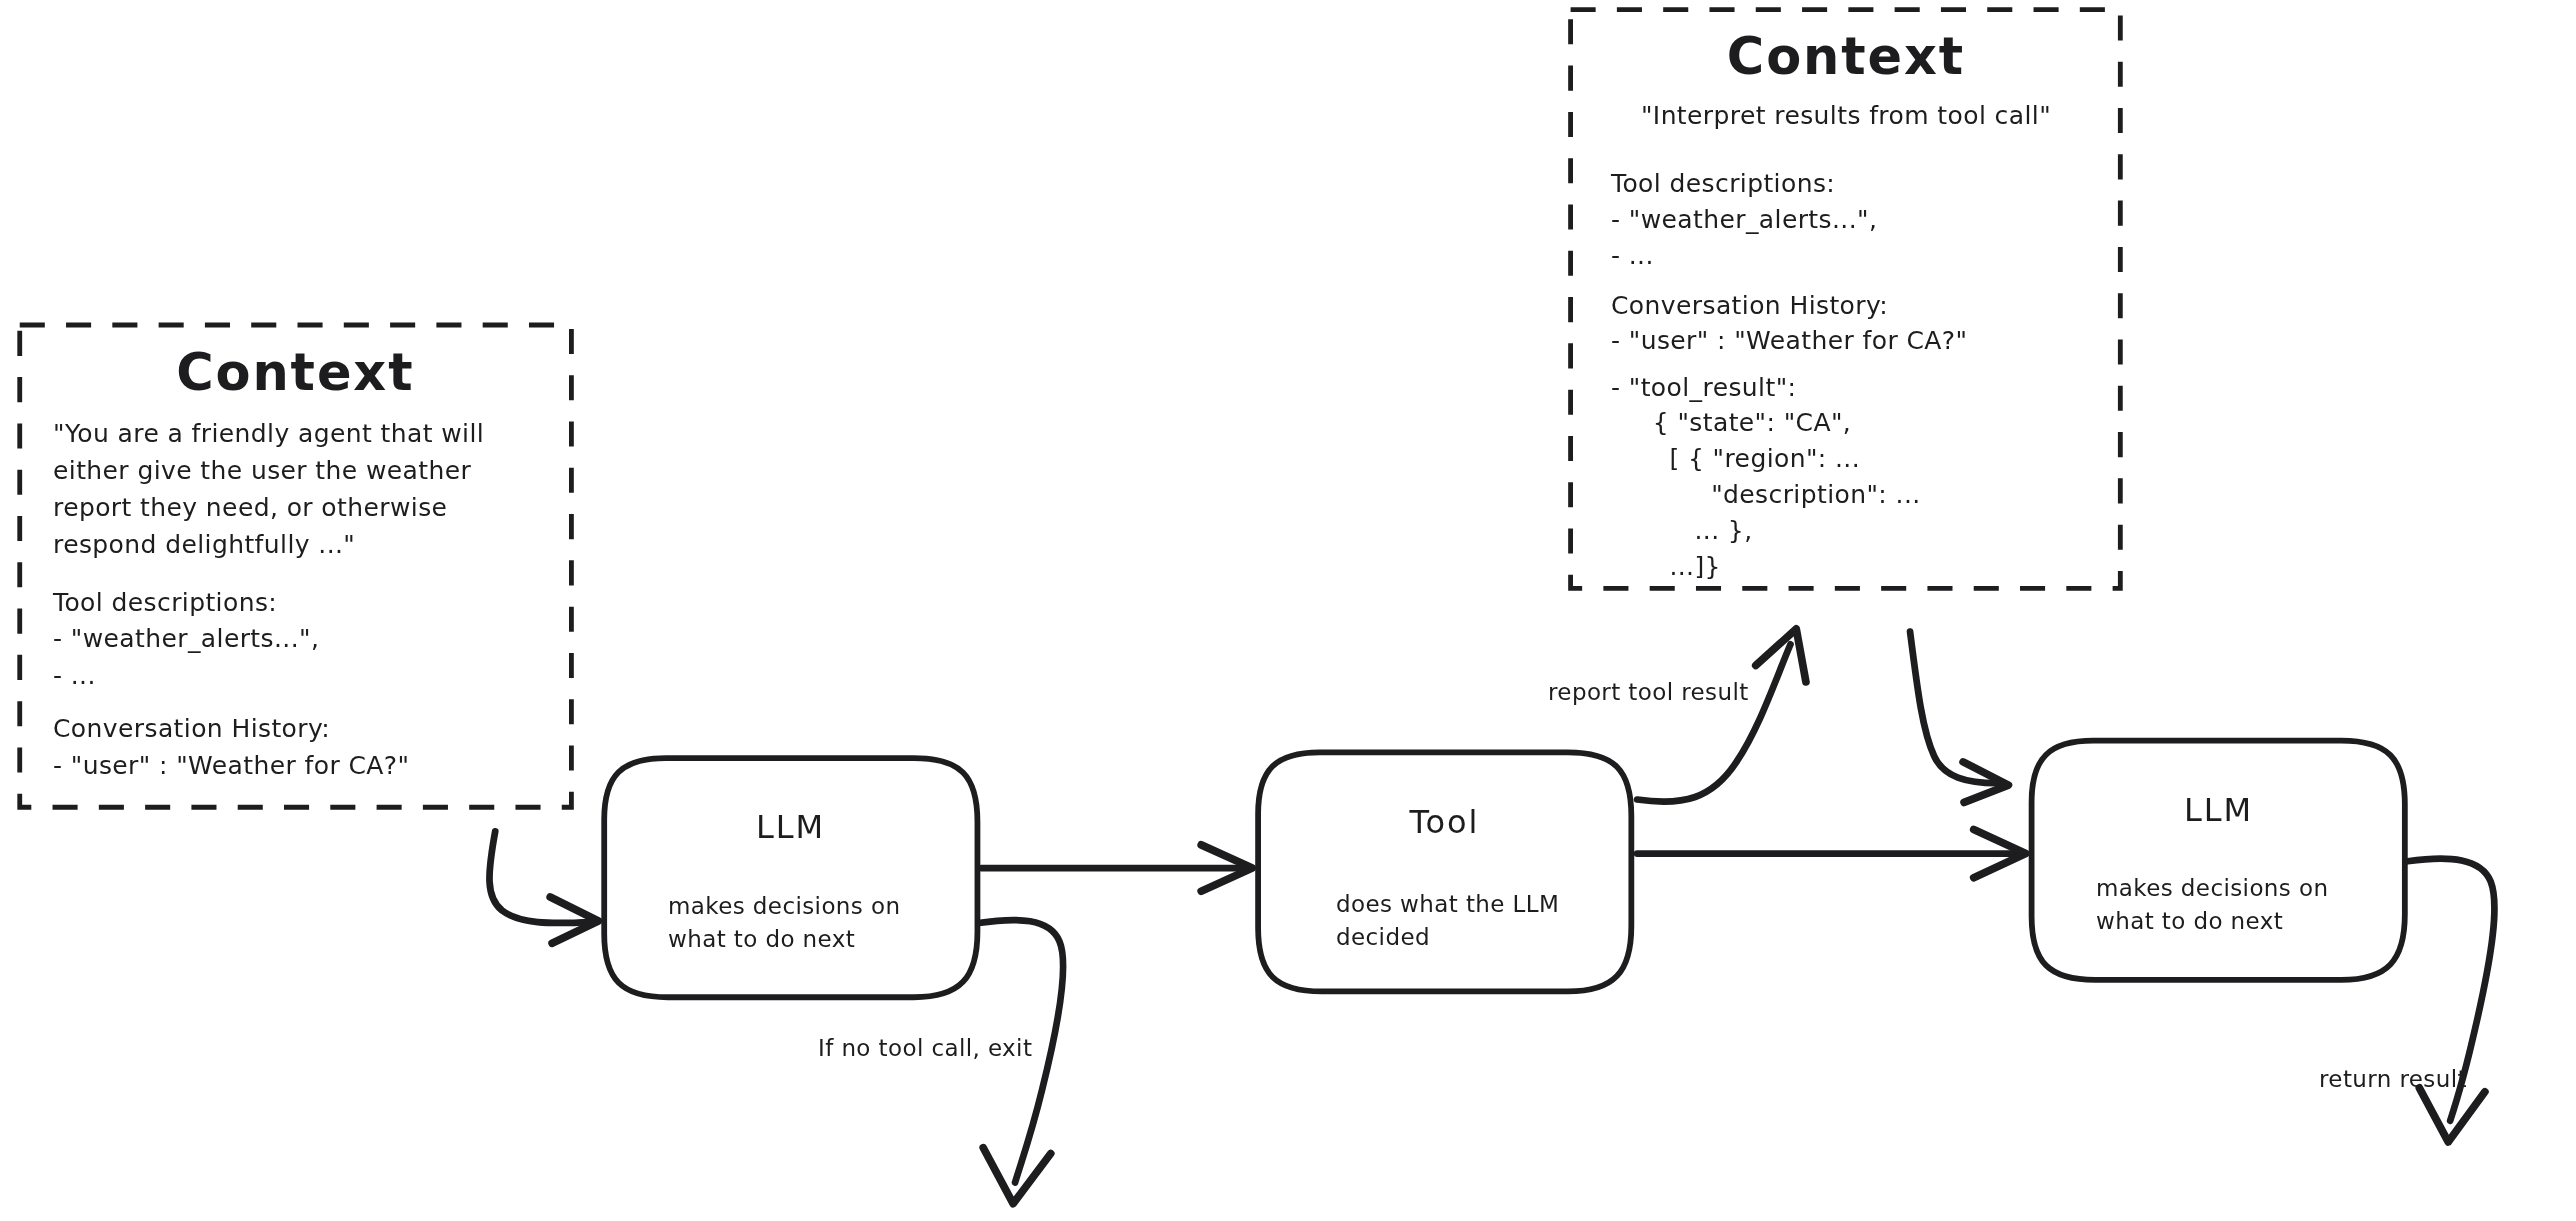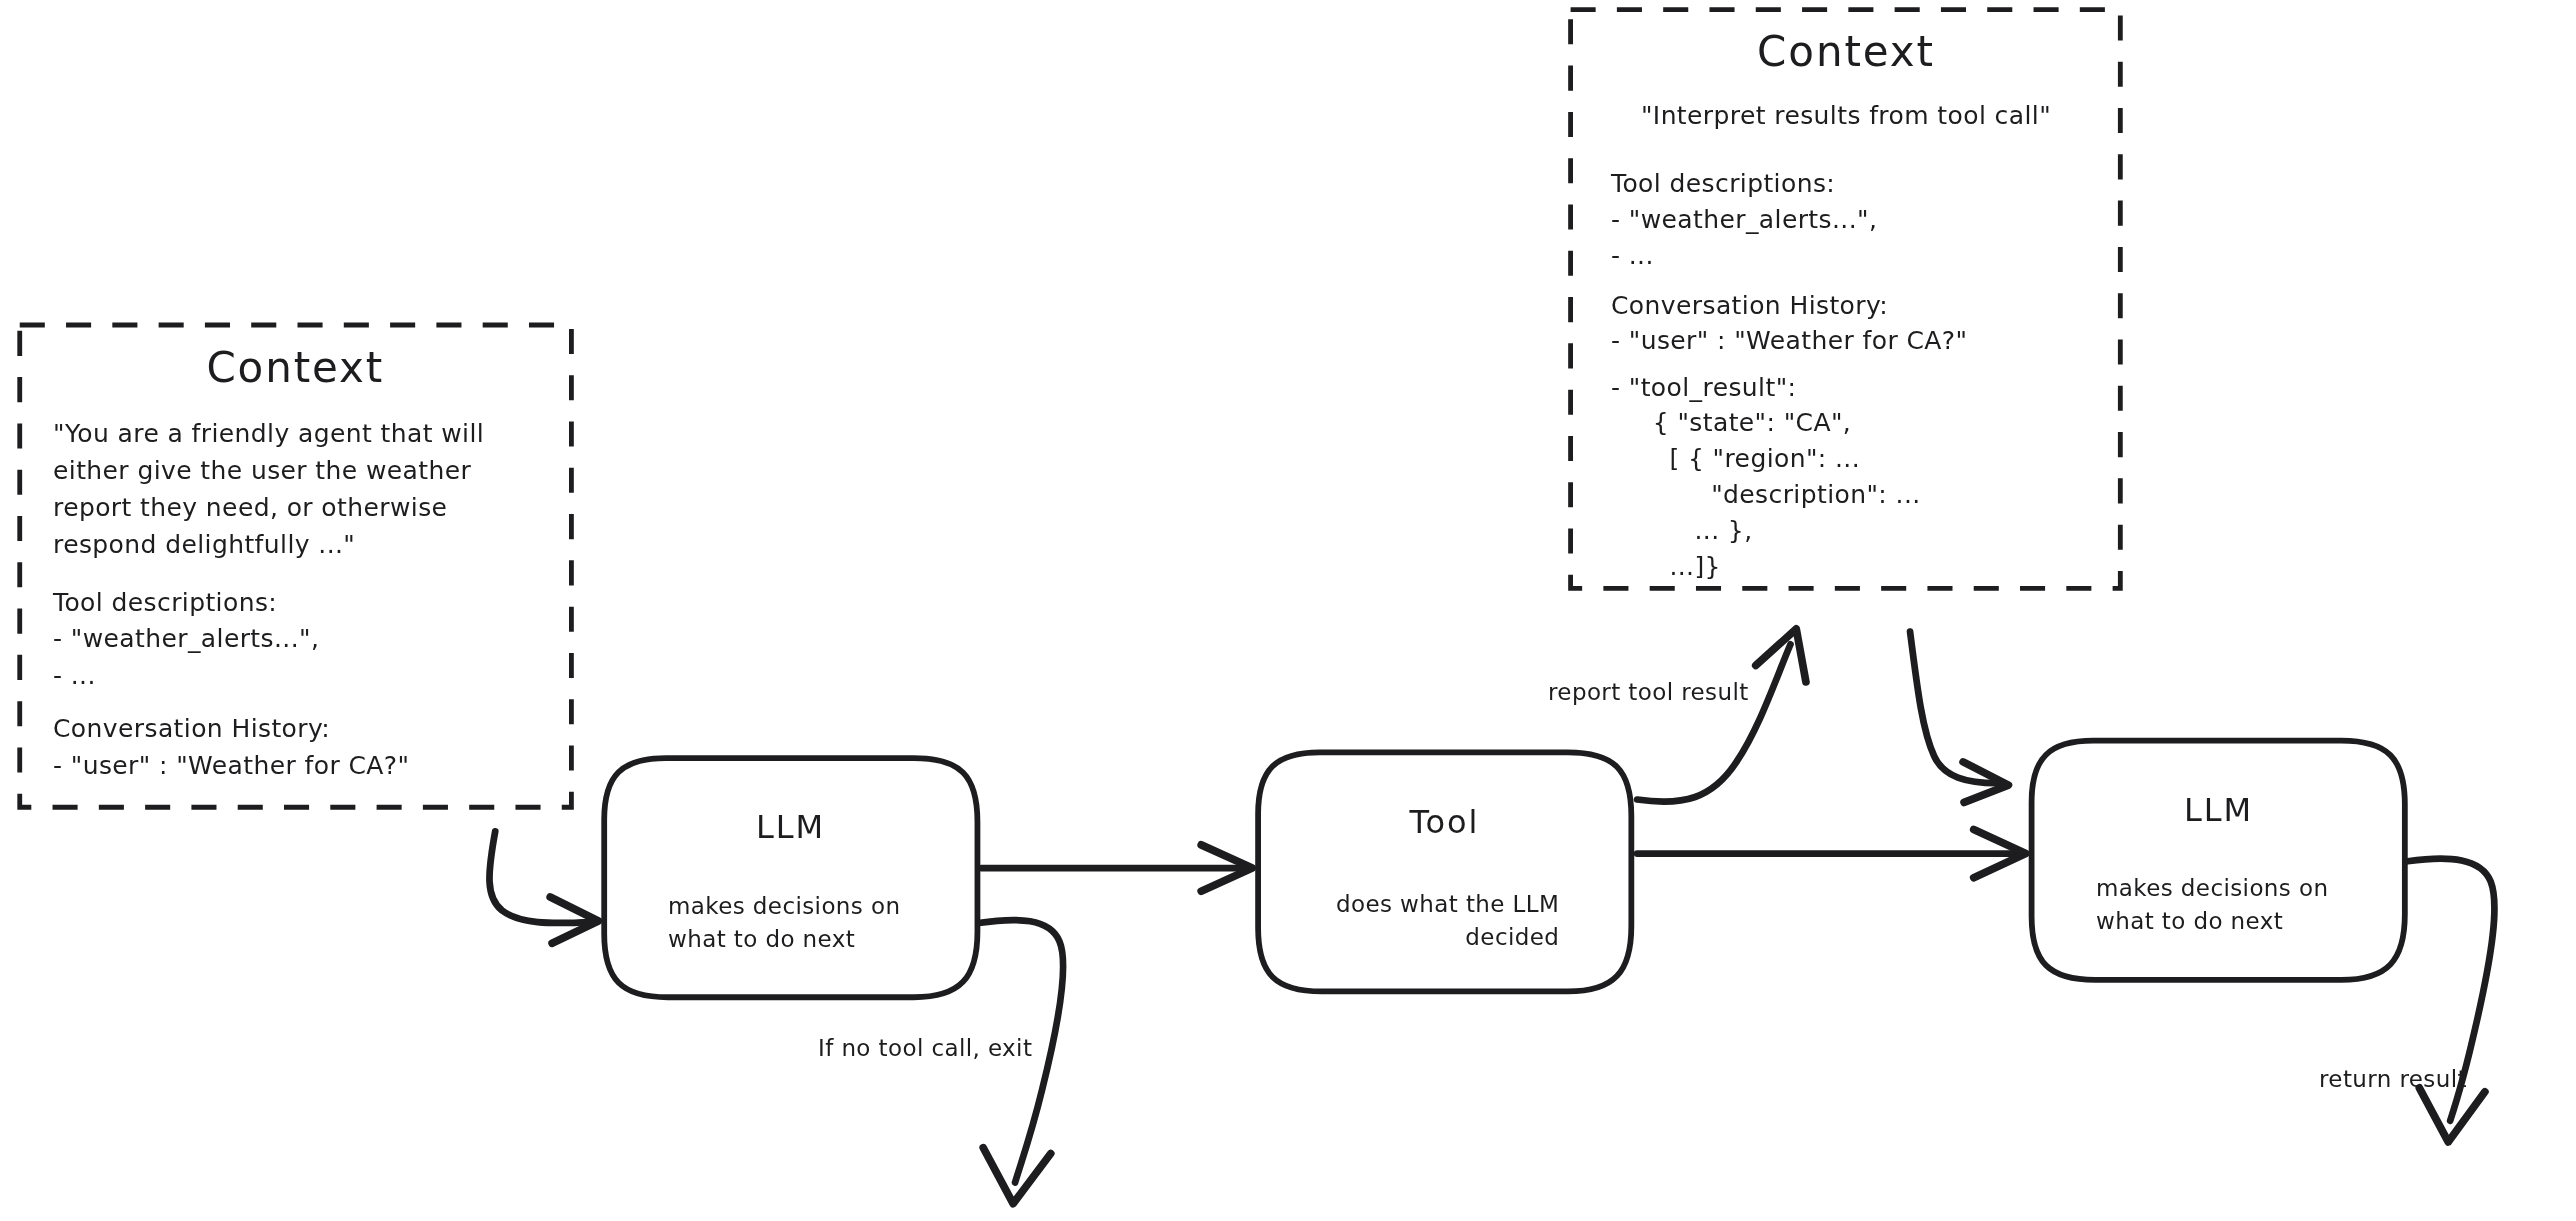--- a/index.html
+++ b/index.html
@@ -56,22 +56,22 @@
   }
   
   .txt {
     position: absolute;
     color: #1d1d1f;
     font-family: "DejaVu Sans", sans-serif;
     white-space: pre;
     letter-spacing: 0.4px;
   }
   .ctx-title {
-    font-size: 42px;
-    font-weight: 400;
+    font-size: 51px;
+    font-weight: 700;
     letter-spacing: 1.9px;
   }
   .ctx-body {
     font-size: 25px;
     line-height: 37px;
   }
   .ctx-body-r {
     font-size: 25px;
     line-height: 36px;
   }
@@ -205,21 +205,21 @@
        [ { "region": ...
             "description": ...
           ... },
        ...]}</div>
 
   <div class="txt node-title center" style="left:604px; top:808px; width:373px;">LLM</div>
   <div class="txt node-sub" style="left:668px; top:890px;">makes decisions on
 what to do next</div>
 
   <div class="txt node-title center" style="left:1258px; top:803px; width:373px;">Tool</div>
-  <div class="txt node-sub" style="left:1336px; top:888px;text-align:right;">does what the LLM
+  <div class="txt node-sub" style="left:1336px; top:888px;">does what the LLM
 decided</div>
 
   <div class="txt node-title center" style="left:2032px; top:791px; width:373px;">LLM</div>
   <div class="txt node-sub" style="left:2096px; top:872px;">makes decisions on
 what to do next</div>
 
   <div class="txt edge-label" style="left:818px; top:1035px;">If no tool call, exit</div>
 
   <div class="txt edge-label" style="left:1548px; top:679px;">report tool result</div>
 

